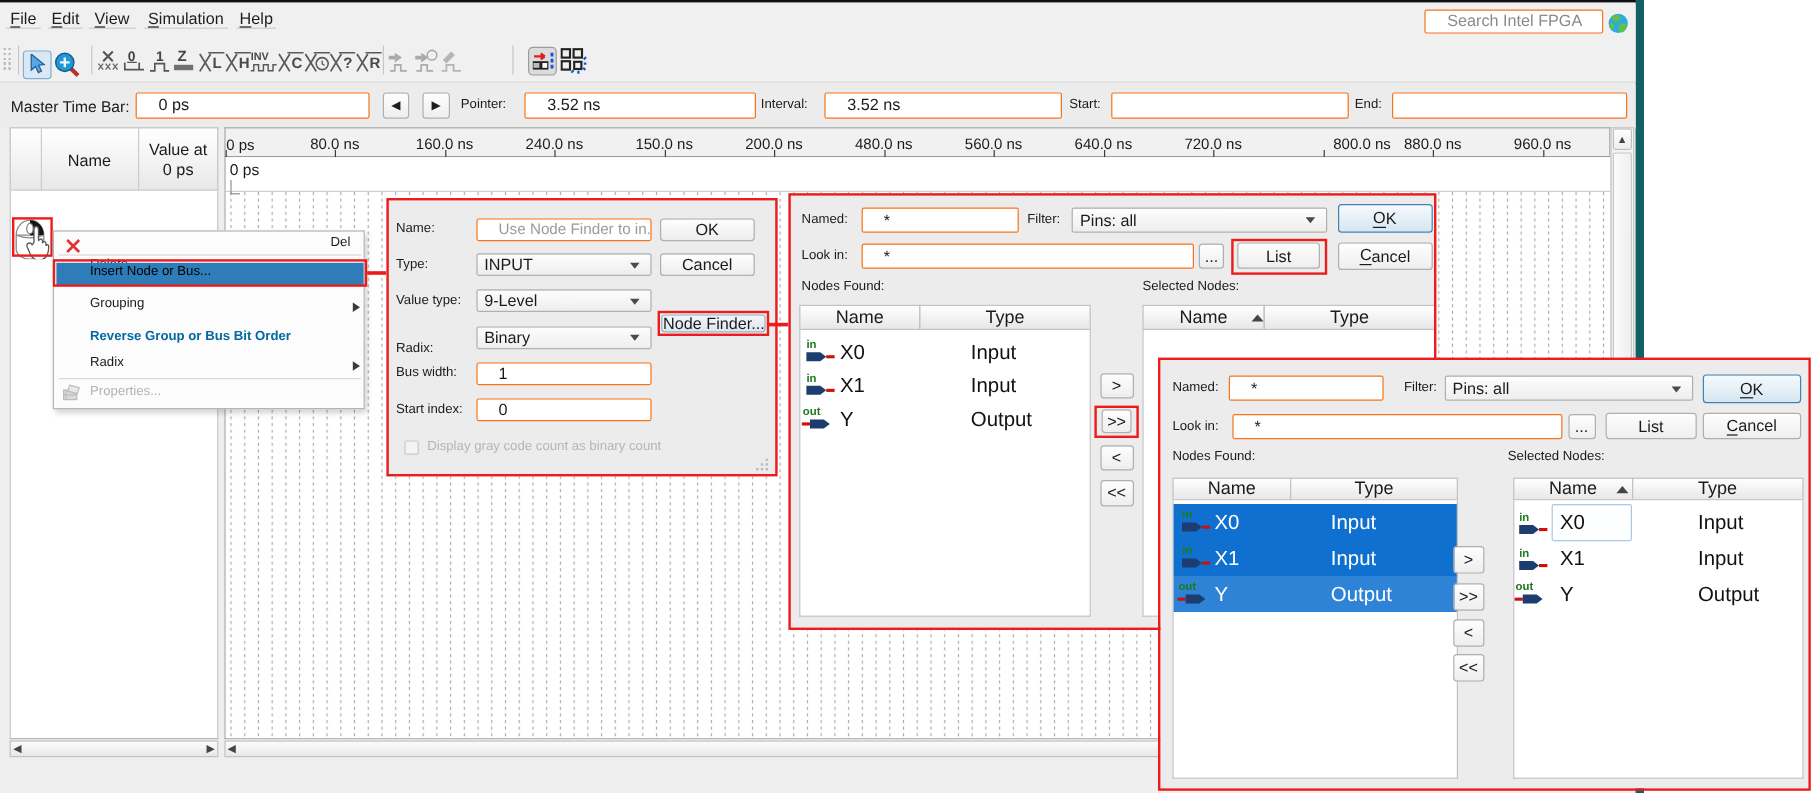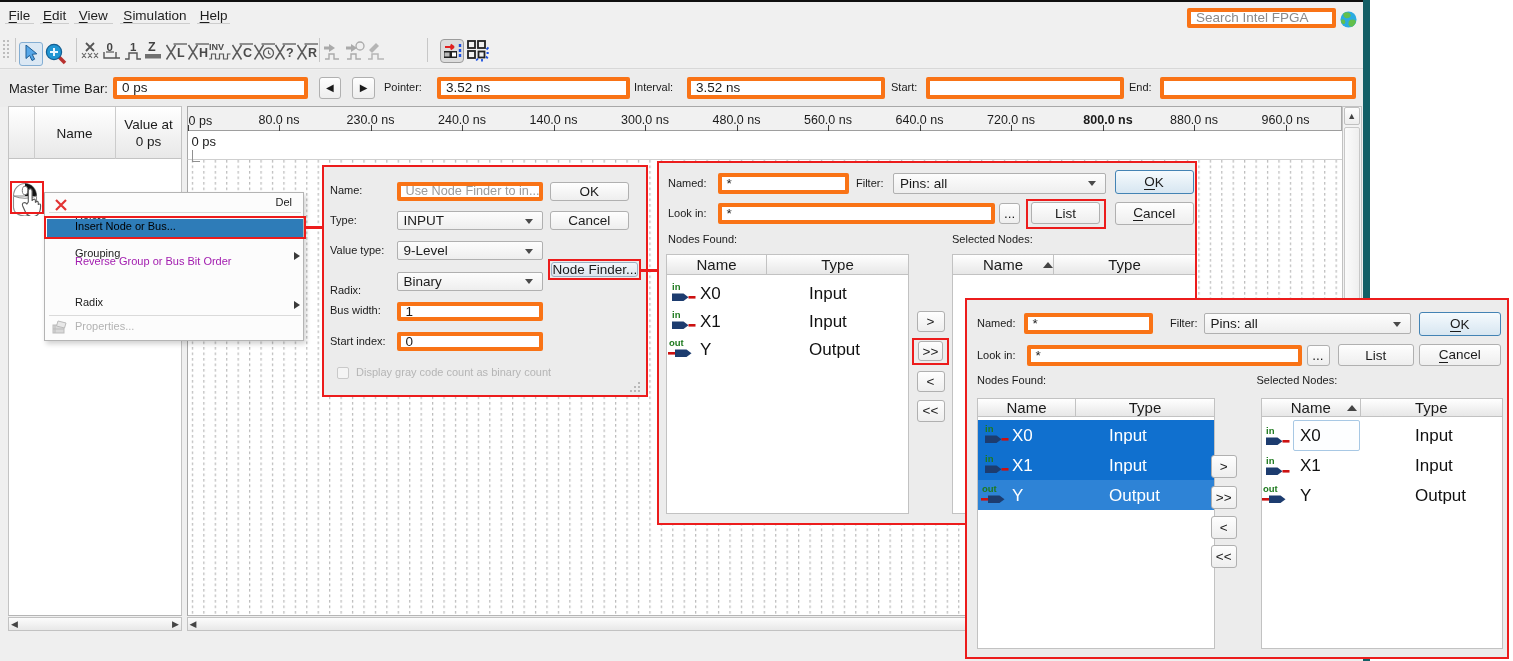--- a/index.html
+++ b/index.html
@@ -1,21 +1,21 @@
 <!DOCTYPE html>
 <html><head>
 <meta charset="utf-8">
 <style>
 * { margin:0; padding:0; box-sizing:border-box; }
 html,body { width:1513px; height:661px; background:#fff; font-family:"Liberation Sans", sans-serif; }
 #stage { position:relative; width:1513px; height:661px; overflow:hidden; background:#fff; }
 #app { position:absolute; left:0; top:0; width:1364px; height:661px; background:#efefef; }
 .abs { position:absolute; }
 .lbl { position:absolute; font-size:11px; color:#1b1b1b; white-space:nowrap; }
-.field { position:absolute; background:#fff; border:4px solid #f97316; border-radius:2px; font-size:13.5px; color:#1b1b1b; display:flex; align-items:center; padding-left:5px; white-space:nowrap; overflow:hidden; }
+.field { position:absolute; background:#fff; border:1px solid #f97316; border-radius:2px; font-size:13.5px; color:#1b1b1b; display:flex; align-items:center; padding-left:18px; white-space:nowrap; overflow:hidden; }
 .btn { position:absolute; background:linear-gradient(#fefefe,#eeeeee); border:1px solid #b0b0b0; border-radius:3px; font-size:13.5px; color:#1b1b1b; display:flex; align-items:center; justify-content:center; white-space:nowrap; }
 .btn.focus { background:linear-gradient(#f5fafd,#d7e6f1); border:1px solid #4383b4; }
 .dd { position:absolute; background:linear-gradient(#fdfdfd,#eeeeee); border:1px solid #b0b0b0; border-radius:2px; font-size:13.5px; color:#1b1b1b; display:flex; align-items:center; padding-left:6px; white-space:nowrap; }
 .dd:after { content:""; position:absolute; right:9px; top:50%; margin-top:-2px; border-left:4.5px solid transparent; border-right:4.5px solid transparent; border-top:5px solid #4a4a4a; }
 .redbox { position:absolute; border:2.5px solid #ec1c1c; }
 .redfill { position:absolute; background:#ec1c1c; }
 .sep { position:absolute; width:1px; background:#c7c7c7; }
 .thead { position:absolute; background:linear-gradient(#ffffff,#e7e7e7); border:1px solid #c2c2c2; display:flex; align-items:center; justify-content:center; color:#1b1b1b; }
 .bigtxt { position:absolute; font-size:17px; color:#111; white-space:nowrap; }
 .wbigtxt { position:absolute; font-size:17px; color:#fff; white-space:nowrap; }
@@ -181,37 +181,37 @@
 </div>
 <div class="abs" style="left:8px;top:159px;width:174px;height:457px;background:#ffffff;border-left:1px solid #c3c3c3;border-right:1px solid #c3c3c3;border-bottom:1px solid #b5b5b5;"></div>
 
 <div class="abs" style="left:186.5px;top:105.5px;width:1155px;height:25.5px;background:#f1f1f1;border:1px solid #a8a8a8;border-bottom:1px solid #9e9e9e;">
   <div class="lbl" style="left:1px;top:7.5px;font-size:12.5px;">0 ps</div>
 </div>
 <div class="rt" style="left:187.5px;"></div>
 <div class="rt" style="left:279px;"></div>
     <div class="rl" style="left:239px;">80.0 ns</div>
 <div class="rt" style="left:370.5px;"></div>
-    <div class="rl" style="left:330.5px;">230.0 ns</div>
+    <div class="rl" style="left:330.5px;">160.0 ns</div>
 <div class="rt" style="left:462px;"></div>
     <div class="rl" style="left:422px;">240.0 ns</div>
 <div class="rt" style="left:553.5px;"></div>
-    <div class="rl" style="left:513.5px;">140.0 ns</div>
+    <div class="rl" style="left:513.5px;">150.0 ns</div>
 <div class="rt" style="left:645px;"></div>
-    <div class="rl" style="left:605px;">300.0 ns</div>
+    <div class="rl" style="left:605px;">200.0 ns</div>
 <div class="rt" style="left:736.5px;"></div>
     <div class="rl" style="left:696.5px;">480.0 ns</div>
 <div class="rt" style="left:828px;"></div>
     <div class="rl" style="left:788px;">560.0 ns</div>
 <div class="rt" style="left:919.5px;"></div>
     <div class="rl" style="left:879.5px;">640.0 ns</div>
 <div class="rt" style="left:1011px;"></div>
     <div class="rl" style="left:971px;">720.0 ns</div>
 <div class="rt" style="left:1102.5px;"></div>
-    <div class="rl" style="left:1068px;font-weight:bold;">800.0 ns</div>
+    <div class="rl" style="left:1095px;">800.0 ns</div>
 <div class="rt" style="left:1194px;"></div>
     <div class="rl" style="left:1154px;">880.0 ns</div>
 <div class="rt" style="left:1285.5px;"></div>
     <div class="rl" style="left:1245.5px;">960.0 ns</div>
 <style>
 .rt { position:absolute; top:125px; width:1px; height:5.5px; background:#3c3c3c; }
 .rl { position:absolute; top:113px; width:80px; text-align:center; font-size:12.5px; color:#1b1b1b; }
 </style>
 
 <div class="abs" style="left:186.5px;top:131px;width:1155px;height:27.5px;background:#ffffff;border-left:1px solid #a8a8a8;">
@@ -262,21 +262,21 @@
     <path d="M2 2 L12 12 M12 2 L2 12" stroke="#e23434" stroke-width="2.2"></path>
       </svg>
   <div class="lbl" style="left:30px;top:21px;">Delete</div>
   <div class="lbl" style="right:11px;top:3.5px;left:auto;">Del</div>
   <div class="abs" style="left:4px;top:19.5px;width:252px;height:1px;background:#dadada;"></div>
   <div class="abs" style="left:2px;top:26px;width:256px;height:19px;background:#2e7cb8;">
     <div class="lbl" style="left:28px;top:1.5px;color:#000000;">Insert Node or Bus...</div>
   </div>
   <div class="lbl" style="left:30px;top:54px;">Grouping</div>
   <div class="abs menarr" style="left:249px;top:59px;"></div>
-  <div class="lbl" style="left:30px;top:62px;color:#a21caf;">Reverse Group or Bus Bit Order</div>
+  <div class="lbl" style="left:30px;top:81px;color:#0369a1;font-weight:bold;">Reverse Group or Bus Bit Order</div>
   <div class="lbl" style="left:30px;top:103px;">Radix</div>
   <div class="abs menarr" style="left:249px;top:108px;"></div>
   <div class="abs" style="left:4px;top:122px;width:252px;height:1px;background:#dadada;"></div>
   <svg class="abs" style="left:7px;top:127px;" width="16" height="15" viewBox="0 0 16 15">
     <rect x="1" y="5" width="11" height="8" fill="#d9d9d9" stroke="#bbb"></rect>
     <path d="M3 5 v8 M1 9 h11" stroke="#bbb"></path>
     <path d="M6 1 l8 2 -1.5 5 -8 -2 Z" fill="#e8e8e8" stroke="#bbb"></path>
       </svg>
   <div class="lbl" style="left:30px;top:127.5px;color:#b3b3b3;">Properties...</div>
 </div>

